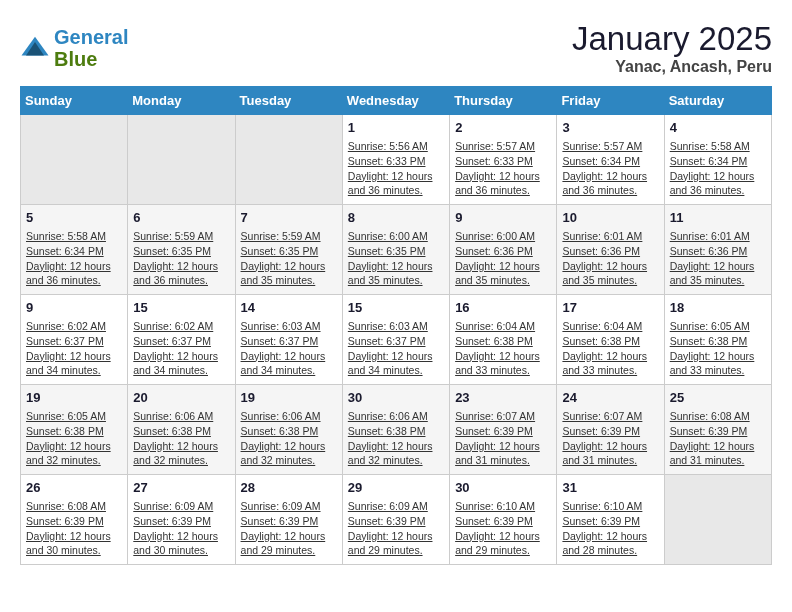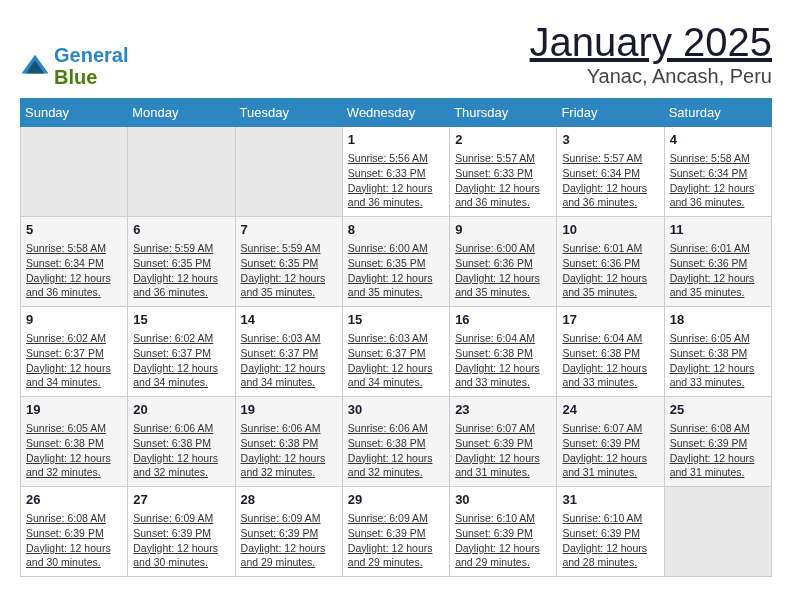--- a/index.html
+++ b/index.html
@@ -5,21 +5,21 @@
     * { box-sizing: border-box; margin: 0; padding: 0; }
     body {
       font-family: Arial, sans-serif;
       background: #fff;
       width: 792px;
       min-height: 612px;
       padding: 20px;
     }
     .header {
       display: flex;
-      align-items: flex-end;
+      align-items: center;
       justify-content: space-between;
       margin-bottom: 10px;
     }
     .logo {
       display: flex;
       align-items: center;
     }
     .logo-text {
       font-size: 20px;
       font-weight: bold;
@@ -31,42 +31,41 @@
     }
     .logo-icon {
       width: 30px;
       height: 30px;
       margin-right: 4px;
     }
     .title-block {
       text-align: right;
     }
     .title-block h1 {
-      font-size: 40px;
+      font-size: 33px;
       font-weight: normal;
       color: #1a1a2e;
-      text-decoration: underline;
     }
     .title-block h2 {
-      font-size: 20px;
-      font-weight: normal;
+      font-size: 16px;
+      font-weight: bold;
       color: #444;
     }
     table {
       width: 100%;
       border-collapse: collapse;
       font-size: 11px;
     }
     thead tr th {
       background-color: #2e86c1;
       color: #fff;
       padding: 6px 4px;
       text-align: left;
       font-size: 13px;
-      font-weight: normal;
+      font-weight: bold;
       border: 1px solid #2e86c1;
     }
     tbody tr td {
       border: 1px solid #ccc;
       vertical-align: top;
       padding: 4px 5px;
       min-height: 80px;
       height: 90px;
       color: #333;
       font-size: 10.5px;

